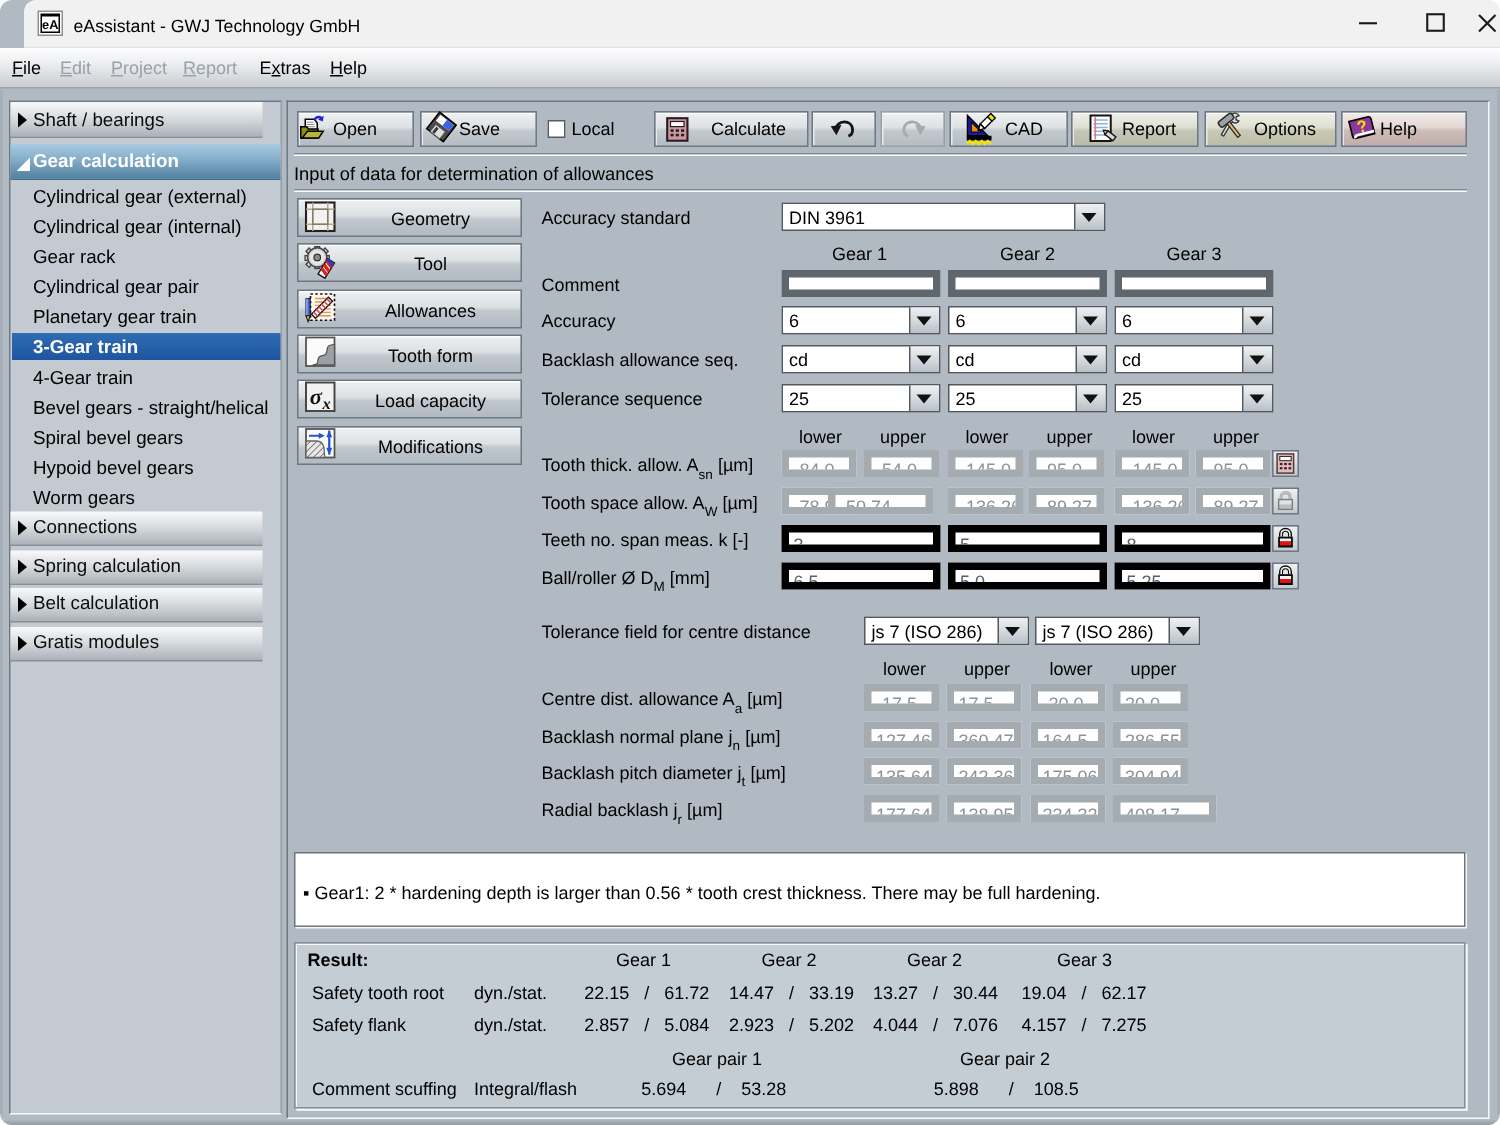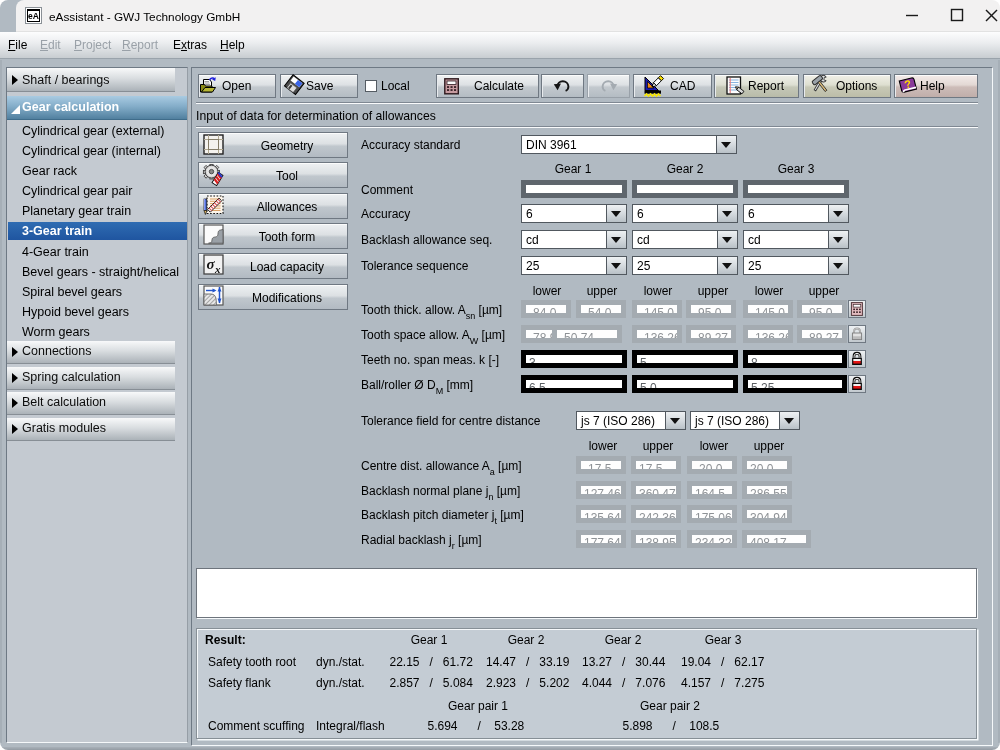--- a/index.html
+++ b/index.html
@@ -497,20 +497,21 @@
 <div class="tfield dis" style="left:687px;top:505px;width:50px">175.06</div>
 <div class="tfield dis" style="left:742px;top:505px;width:50px">304.94</div>
 
 <div class="flabel" style="top:533px">Radial backlash j<sub style="font-size:9px">r</sub> [µm]</div>
 <div class="tfield dis" style="left:576px;top:530px;width:50px">177.64</div>
 <div class="tfield dis" style="left:631px;top:530px;width:50px">138.95</div>
 <div class="tfield dis" style="left:687px;top:530px;width:50px">234.32</div>
 <div class="tfield dis" style="left:742px;top:530px;width:69px">408.17</div>
 
 <div id="msgbox">
+  <div class="abs" style="left:5px;top:18.5px">▪ Gear1: 2 * hardening depth is larger than 0.56 * tooth crest thickness. There may be full hardening.</div>
 </div>
 
 <div id="resultpanel"></div>
 <div class="rtext" style="left:205px;top:633px;font-weight:bold">Result:</div>
 <div class="rctr" style="left:429px;top:633px">Gear 1</div>
 <div class="rctr" style="left:526px;top:633px">Gear 2</div>
 <div class="rctr" style="left:623px;top:633px">Gear 2</div>
 <div class="rctr" style="left:723px;top:633px">Gear 3</div>
 
 <div class="rtext" style="left:208px;top:655px">Safety tooth root</div>

